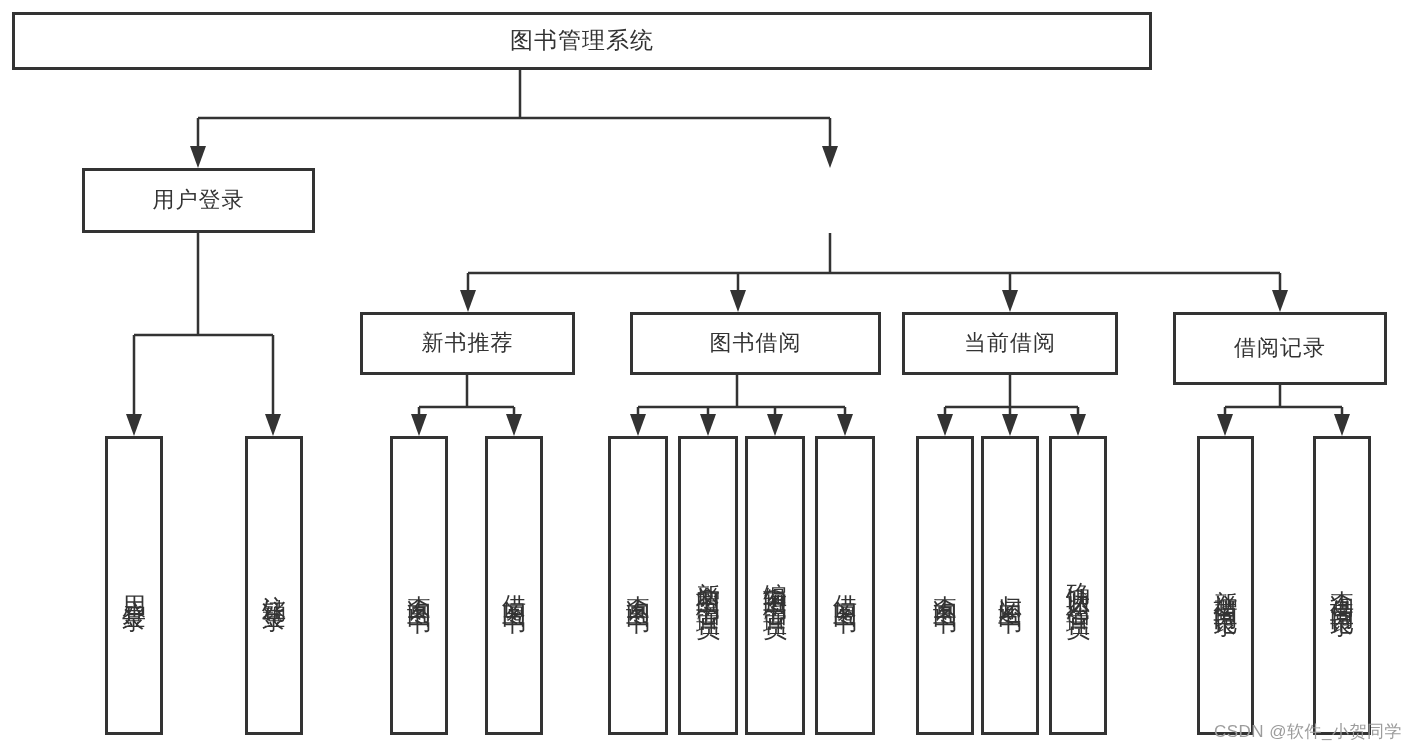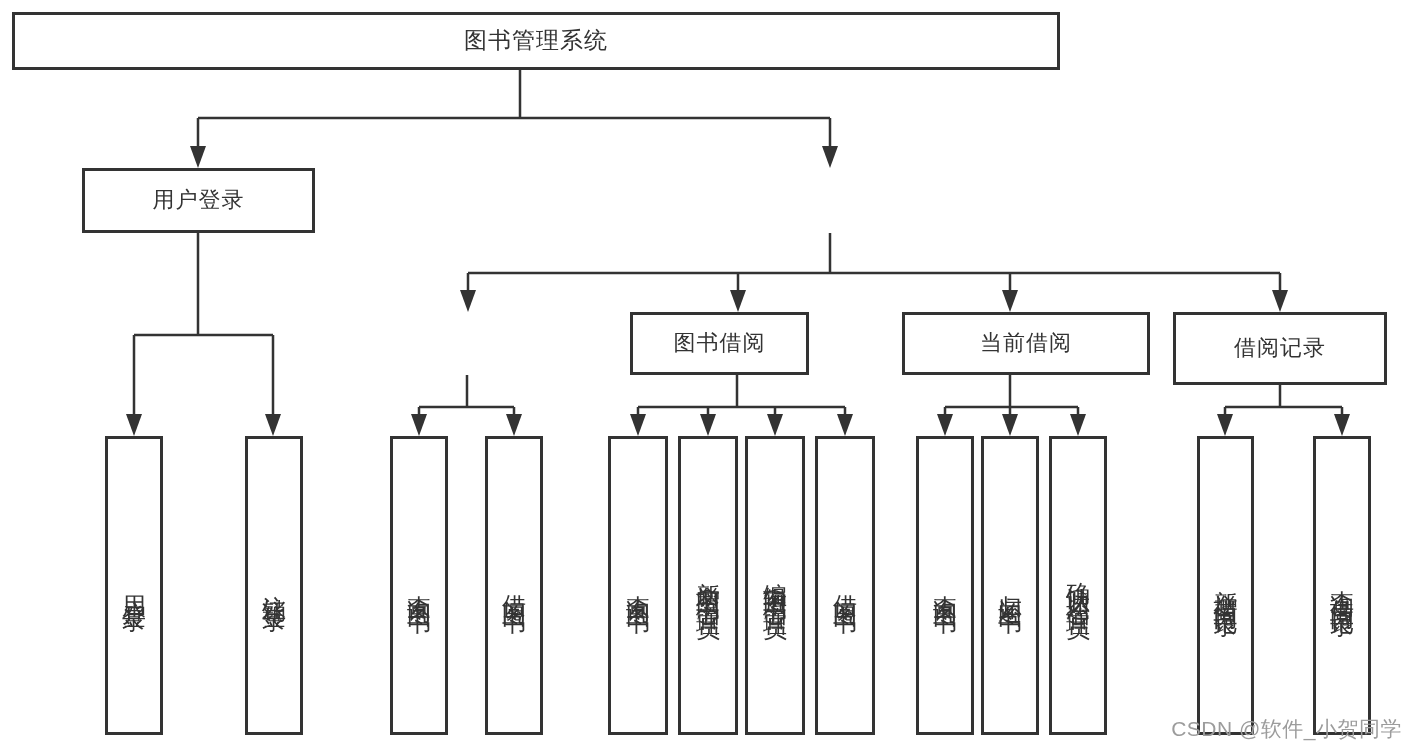--- a/index.html
+++ b/index.html
@@ -39,21 +39,21 @@
   .box.v{top:436px;height:299px;}
   .box.v .lbl{
     writing-mode:vertical-rl;
     line-height:1;
     font-size:24px;
     letter-spacing:5px;
   }
   .watermark{
     position:absolute;
     right:3px;bottom:4px;
-    font-size:21px;
+    font-size:17px;
     color:var(--wm);
     letter-spacing:0.5px;
     white-space:nowrap;
     z-index:10;
   }
 </style>
 </head>
 <body>
 
 <div class="stage">
@@ -82,32 +82,35 @@
       <polygon points="767,414 783,414 775,436"></polygon>
       <polygon points="837,414 853,414 845,436"></polygon>
       <polygon points="937,414 953,414 945,436"></polygon>
       <polygon points="1002,414 1018,414 1010,436"></polygon>
       <polygon points="1070,414 1086,414 1078,436"></polygon>
       <polygon points="1217,414 1233,414 1225,436"></polygon>
       <polygon points="1334,414 1350,414 1342,436"></polygon>
     </g>
   </svg>
 
-  <div class="box h root" style="left:12px;top:12px;width:1048px;height:58px">
+  <div class="box h root" style="left:12px;top:12px;width:1140px;height:58px">
     <span class="lbl">图书管理系统</span>
   </div>
 
   <div class="box h" style="left:82px;top:168px;width:233px;height:65px">
     <span class="lbl">用户登录</span>
   </div>
 
-  <div class="box h" style="left:630px;top:312px;width:179px;height:63px">
+  <div class="box h" style="left:360px;top:312px;width:215px;height:63px">
+    <span class="lbl">新书推荐</span>
+  </div>
+  <div class="box h" style="left:630px;top:312px;width:251px;height:63px">
     <span class="lbl">图书借阅</span>
   </div>
-  <div class="box h" style="left:902px;top:312px;width:248px;height:63px">
+  <div class="box h" style="left:902px;top:312px;width:216px;height:63px">
     <span class="lbl">当前借阅</span>
   </div>
   <div class="box h" style="left:1173px;top:312px;width:214px;height:73px">
     <span class="lbl">借阅记录</span>
   </div>
 
   <div class="box v" style="left:105px;width:58px">
     <span class="lbl">用户登录</span>
   </div>
   <div class="box v" style="left:245px;width:58px">

